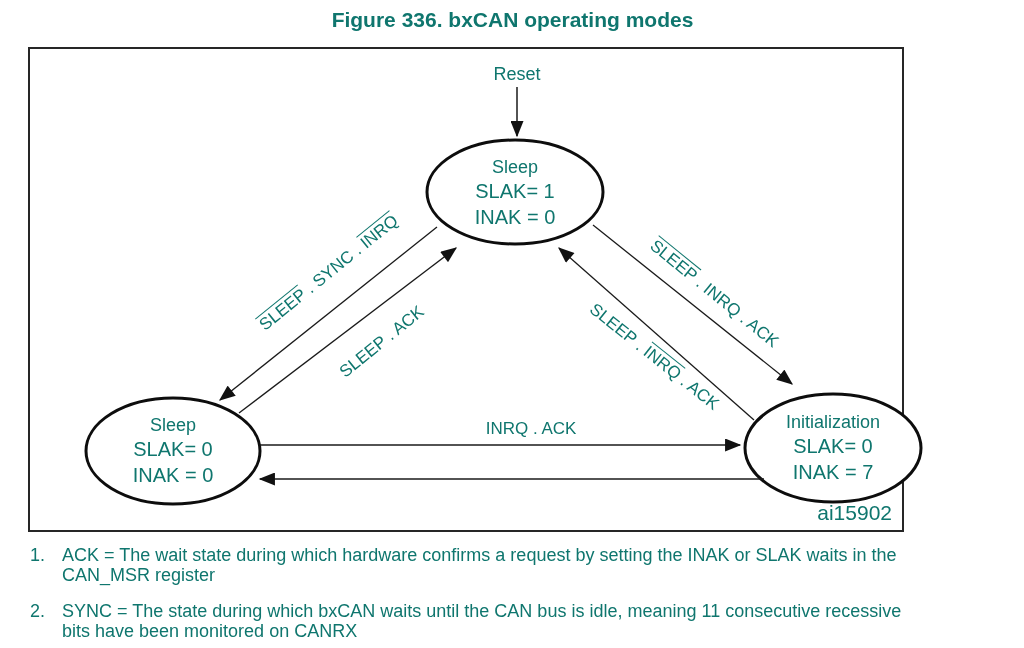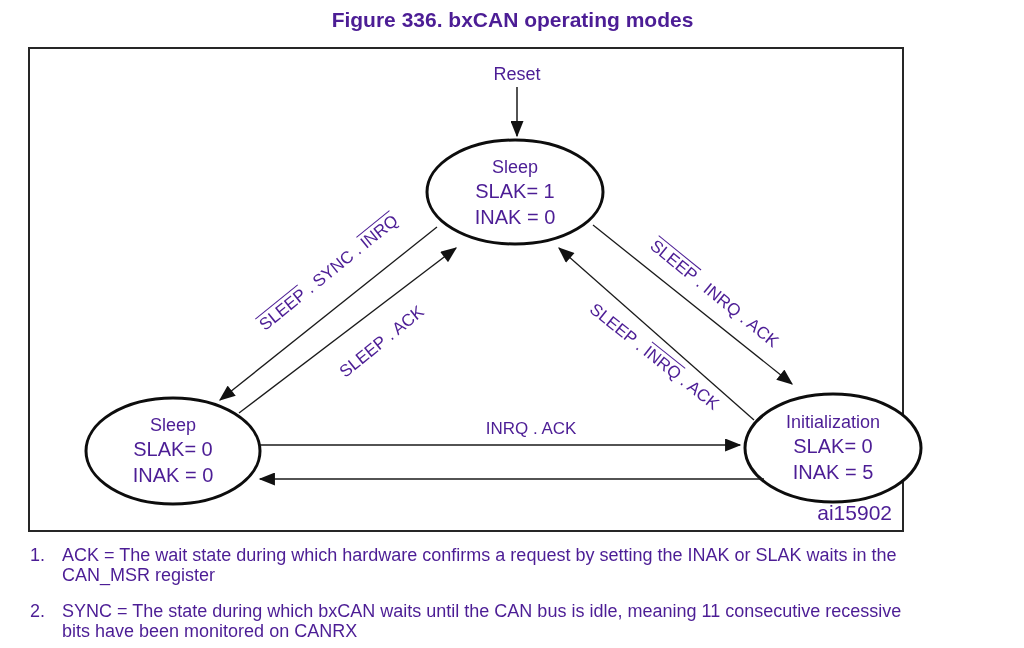--- a/index.html
+++ b/index.html
@@ -1,18 +1,18 @@
 <!DOCTYPE html>
 <html><head>
 <meta charset="utf-8">
 <style>
   html,body { margin:0; padding:0; background:#ffffff; }
   .page {
     position:relative; width:1024px; height:648px; background:#ffffff;
-    font-family:"Liberation Sans", sans-serif; color:#4c1d95;
+    font-family:"Liberation Sans", sans-serif; color:#0f766e;
     overflow:hidden;
   }
   .fig-title {
     position:absolute; left:28px; top:8px; width:969px;
     text-align:center; font-weight:bold; font-size:21px;
   }
   .diagram-box {
     position:absolute; left:28px; top:47px; width:876px; height:485px;
     border:2px solid #262626; box-sizing:border-box;
   }
@@ -82,21 +82,21 @@
 
     <div class="state s-normal">
       <div class="s-name">Sleep</div>
       <div class="s-bit">SLAK= 0</div>
       <div class="s-bit">INAK = 0</div>
     </div>
 
     <div class="state s-init">
       <div class="s-name">Initialization</div>
       <div class="s-bit">SLAK= 0</div>
-      <div class="s-bit">INAK = 5</div>
+      <div class="s-bit">INAK = 7</div>
     </div>
 
     <div class="tlabel t1"><span class="ol">SLEEP</span><span> . SYNC . </span><span class="ol">INRQ</span></div>
     <div class="tlabel t2"><span>SLEEP . ACK</span></div>
     <div class="tlabel t3"><span class="ol">SLEEP</span><span> . INRQ . ACK</span></div>
     <div class="tlabel t4"><span>SLEEP . </span><span class="ol">INRQ</span><span> . ACK</span></div>
     <div class="tlabel t5"><span>INRQ . ACK</span></div>
 
     <div class="airef">ai15902</div>
   </div>

